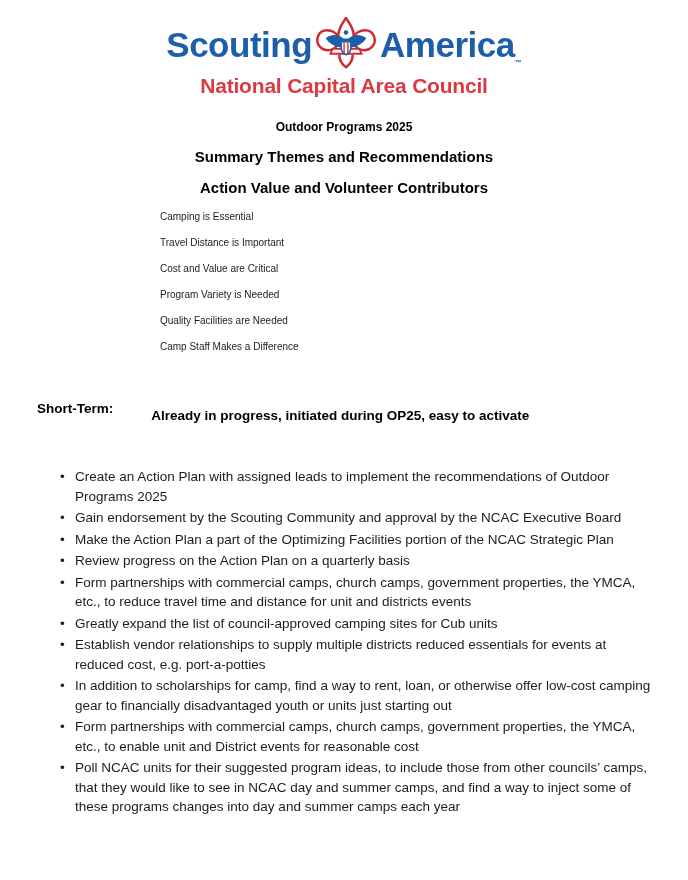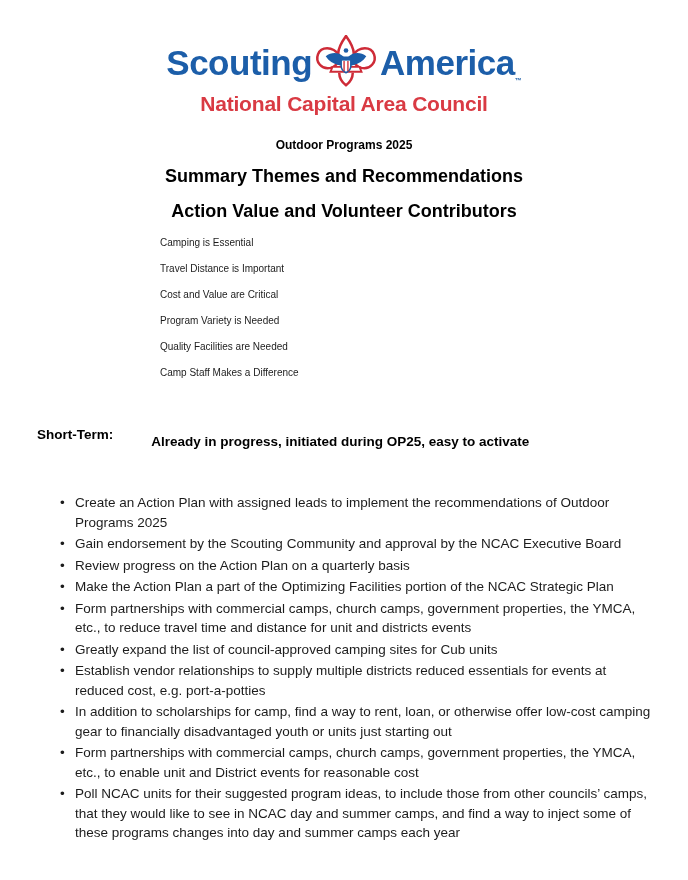--- a/index.html
+++ b/index.html
@@ -5,35 +5,35 @@
   * { margin:0; padding:0; box-sizing:border-box; }
   html,body { background:#ffffff; }
   .page {
     width:688px; height:880px; background:#ffffff; overflow:hidden;
     font-family:"Liberation Sans", sans-serif; color:#1c1c1c;
     position:relative;
   }
   
   .logo-row {
     display:flex; justify-content:center; align-items:center;
-    padding-top:35px;
+    padding-top:17px;
   }
   .brand-word {
     font-size:35px; font-weight:700; color:#1c5ea9; letter-spacing:-0.5px;
     line-height:1;
   }
   .emblem { margin:0 2px -8px 2px; }
   .tm { font-size:7px; color:#1c5ea9; align-self:flex-end; margin-bottom:5px; font-weight:700; }
   .council {
     text-align:center; font-size:21px; font-weight:700; color:#d93a43;
     margin-top:3px; letter-spacing:-0.2px;
   }
   
   .doc-title  { text-align:center; font-size:12px; font-weight:700; color:#000; margin-top:22px; }
-  .doc-sub    { text-align:center; font-size:18px; font-weight:700; color:#000; margin-top:14px; }
+  .doc-sub    { text-align:center; font-size:15px; font-weight:700; color:#000; margin-top:14px; }
   
   .label-col  { font-size:13.5px; font-weight:700; color:#000; margin-left:37px; }
   .themes-label { margin-top:21px; }
   .theme-list { margin-top:8px; list-style:none; }
   .theme-list li {
     margin-left:160px; font-size:10px; line-height:26px; color:#1c1c1c;
   }
   
   .shortterm-row { display:flex; margin-top:41px; }
   .shortterm-lines { margin-left:38px; }
@@ -101,22 +101,22 @@
   <div class="shortterm-row">
     <div class="label-col" style="margin-top:0;">Short-Term:</div>
     <div class="shortterm-lines">
         <div>Already in progress, initiated during OP25, easy to activate</div>
       </div>
   </div>
 
   <ul class="bullet-list">
       <li>Create an Action Plan with assigned leads to implement the recommendations of Outdoor Programs 2025</li>
       <li>Gain endorsement by the Scouting Community and approval by the NCAC Executive Board</li>
+      <li>Make the Action Plan a part of the Optimizing Facilities portion of the NCAC Strategic Plan</li>
       <li>Review progress on the Action Plan on a quarterly basis</li>
-      <li>Make the Action Plan a part of the Optimizing Facilities portion of the NCAC Strategic Plan</li>
       <li>Form partnerships with commercial camps, church camps, government properties, the YMCA, etc., to reduce travel time and distance for unit and districts events</li>
       <li>Greatly expand the list of council-approved camping sites for Cub units</li>
       <li>Establish vendor relationships to supply multiple districts reduced essentials for events at reduced cost, e.g. port-a-potties</li>
       <li>In addition to scholarships for camp, find a way to rent, loan, or otherwise offer low-cost camping gear to financially disadvantaged youth or units just starting out</li>
       <li>Form partnerships with commercial camps, church camps, government properties, the YMCA, etc., to enable unit and District events for reasonable cost</li>
       <li>Poll NCAC units for their suggested program ideas, to include those from other councils’ camps, that they would like to see in NCAC day and summer camps, and find a way to inject some of these programs changes into day and summer camps each year</li>
     </ul>
 
 </div>
 

